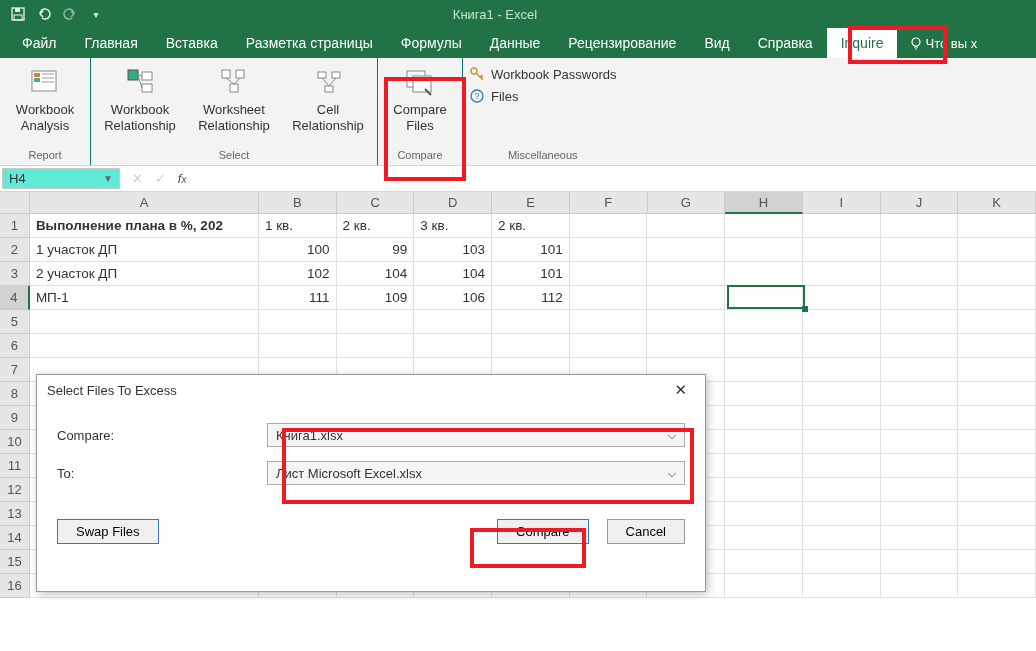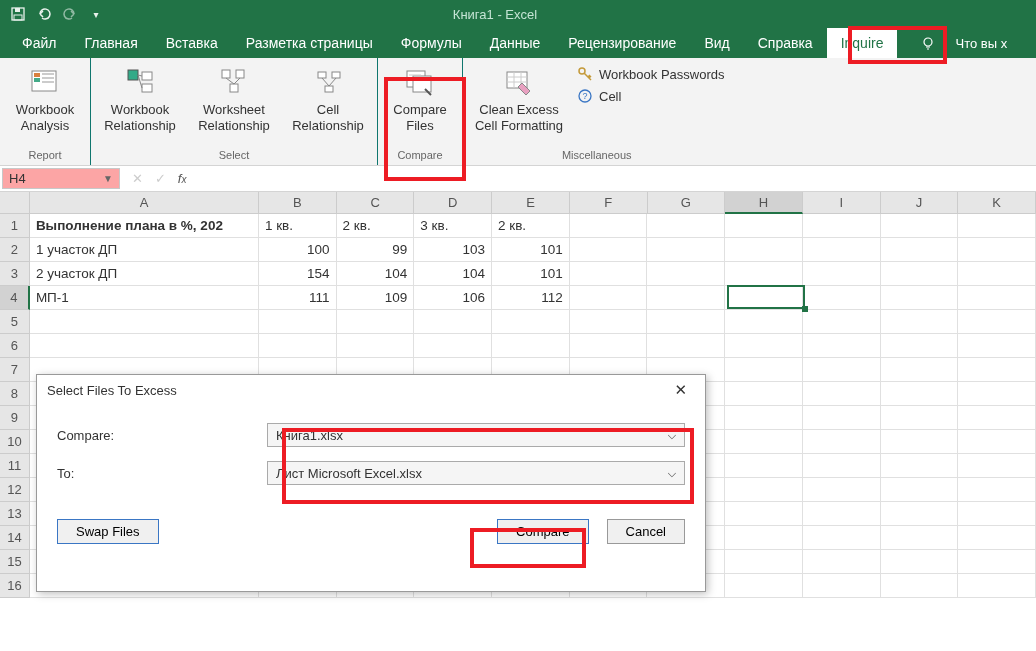--- a/index.html
+++ b/index.html
@@ -8,36 +8,36 @@
 
 .title-bar { height: 28px; background: #217346; display: flex; align-items: center; color: #fff; }
 .qat { display: flex; align-items: center; gap: 10px; padding-left: 10px; }
 .qat-icon { width: 16px; height: 16px; display: flex; align-items: center; justify-content: center; opacity: 0.9; }
 .title-text { flex: 1; text-align: center; color: #c4e4d4; font-size: 13px; }
 
 
 .ribbon-tabs { height: 30px; background: #217346; display: flex; align-items: stretch; padding-left: 8px; position: relative; }
 .rtab { padding: 0 14px; display: flex; align-items: center; color: #fff; font-size: 14px; cursor: default; }
 .rtab.active { background: #fff; color: #217346; }
-.tell-me { display:flex; align-items:center; gap:20px; color:#fff; padding:0 24px; }
+.tell-me { display:flex; align-items:center; gap:2px; color:#fff; padding:0 12px; }
 
 
 .ribbon { height: 108px; background: #f3f3f3; border-bottom: 1px solid #d4d4d4; display: flex; }
 .rgroup { display: flex; flex-direction: column; align-items: center; padding: 4px 6px 2px; border-right: 1px solid #0f766e; }
 .rgroup-inner { flex: 1; display: flex; align-items: flex-start; gap: 8px; }
 .rgroup-label { font-size: 11px; color: #666; padding: 2px 0; }
 .big-btn { display: flex; flex-direction: column; align-items: center; width: 80px; padding: 4px 0; text-align: center; font-size: 13px; color: #333; }
 .big-btn .icon-box { width: 32px; height: 32px; margin-bottom: 4px; display:flex; align-items:center; justify-content:center; }
 .small-btn-list { display: flex; flex-direction: column; gap: 6px; padding-top: 4px; }
 .small-btn { display: flex; align-items: center; gap: 6px; font-size: 13px; color: #333; }
 .small-btn .sicon { width: 16px; height: 16px; }
 
 
 .formula-bar { height: 26px; display: flex; align-items: stretch; border-bottom: 1px solid #d4d4d4; }
-.name-box { width: 118px; border: 1px solid #c8c8c8; margin: 2px; display: flex; align-items: center; padding: 0 6px; font-size: 13px; background:#fca5a5; }
+.name-box { width: 118px; border: 1px solid #c8c8c8; margin: 2px; display: flex; align-items: center; padding: 0 6px; font-size: 13px; background:#5eead4; }
 .name-box .dd { margin-left: auto; font-size: 10px; color: #666; }
 .fb-btns { display: flex; align-items: center; gap: 12px; padding: 0 10px; color: #aaa; }
 .fb-input { flex: 1; display:flex; align-items:center; padding-left: 6px; }
 
 
 .grid-area { position: relative; }
 .corner { position: absolute; left: 0; top: 0; width: 30px; height: 22px; background: #e6e6e6; border-right: 1px solid #ccc; border-bottom: 1px solid #ccc; }
 .col-headers { display: flex; margin-left: 30px; height: 22px; }
 .col-h { background: #e6e6e6; border-right: 1px solid #ccc; border-bottom: 1px solid #ccc; text-align: center; font-size: 13px; color: #555; display:flex; align-items:center; justify-content:center; }
 .col-h.sel { background: #d2d2d2; border-bottom: 2px solid #217346; }
@@ -193,51 +193,38 @@
             </svg>
         </span>
         <span style="line-height:1.2">Compare Files</span>
       </div>
     </div>
     <div class="rgroup-label">Compare</div>
   </div>
 
   <div class="rgroup" style="border-right:none">
     <div class="rgroup-inner">
-      <div class="big-btn" style="width:100px">
-        <span class="icon-box">
-          <svg width="30" height="30" viewBox="0 0 30 30">
-              <rect x="3" y="5" width="20" height="16" fill="#fff" stroke="#888"></rect>
-              <line x1="3" y1="10" x2="23" y2="10" stroke="#ccc"></line>
-              <line x1="3" y1="15" x2="23" y2="15" stroke="#ccc"></line>
-              <line x1="10" y1="5" x2="10" y2="21" stroke="#ccc"></line>
-              <line x1="17" y1="5" x2="17" y2="21" stroke="#ccc"></line>
-              <path d="M18 16 L26 24 L22 28 L14 20 Z" fill="#e8a0c0" stroke="#888"></path>
-            </svg>
-        </span>
-        <span style="line-height:1.2">Clean Excess Cell Formatting</span>
-      </div>
       <div class="small-btn-list">
         <div class="small-btn">
           <span class="sicon">
             <svg width="16" height="16" viewBox="0 0 16 16">
                 <circle cx="5" cy="5" r="3" fill="none" stroke="#c49a3a" stroke-width="1.5"></circle>
                 <path d="M7 7 L14 14 M11 11 L13 9 M12 12 L14 10" stroke="#c49a3a" stroke-width="1.5"></path>
               </svg>
           </span>
           <span>Workbook Passwords</span>
         </div>
         <div class="small-btn">
           <span class="sicon">
             <svg width="16" height="16" viewBox="0 0 16 16">
                 <circle cx="8" cy="8" r="6" fill="none" stroke="#3a76c4" stroke-width="1.3"></circle>
                 <text x="8" y="11" text-anchor="middle" font-size="9" fill="#3a76c4">?</text>
               </svg>
           </span>
-          <span>Cell</span>
+          <span>Files</span>
         </div>
       </div>
     </div>
     <div class="rgroup-label">Miscellaneous</div>
   </div>
 </div>
 
 <div class="formula-bar">
   <div class="name-box">
     <span>H4</span>
@@ -291,21 +278,21 @@
         <div class="cell" style="width: 78px;"></div>
         <div class="cell" style="width: 78px;"></div>
         <div class="cell" style="width: 78px;"></div>
         <div class="cell" style="width: 78px;"></div>
         <div class="cell" style="width: 78px;"></div>
         <div class="cell" style="width: 78px;"></div>
       </div>
       <div class="row">
         <div class="row-h">3</div>
         <div class="cell" style="width: 230px;">2 участок ДП</div>
-        <div class="cell num" style="width: 78px;">154</div>
+        <div class="cell num" style="width: 78px;">102</div>
         <div class="cell num" style="width: 78px;">104</div>
         <div class="cell num" style="width: 78px;">104</div>
         <div class="cell num" style="width: 78px;">101</div>
         <div class="cell" style="width: 78px;"></div>
         <div class="cell" style="width: 78px;"></div>
         <div class="cell" style="width: 78px;"></div>
         <div class="cell" style="width: 78px;"></div>
         <div class="cell" style="width: 78px;"></div>
         <div class="cell" style="width: 78px;"></div>
       </div>

